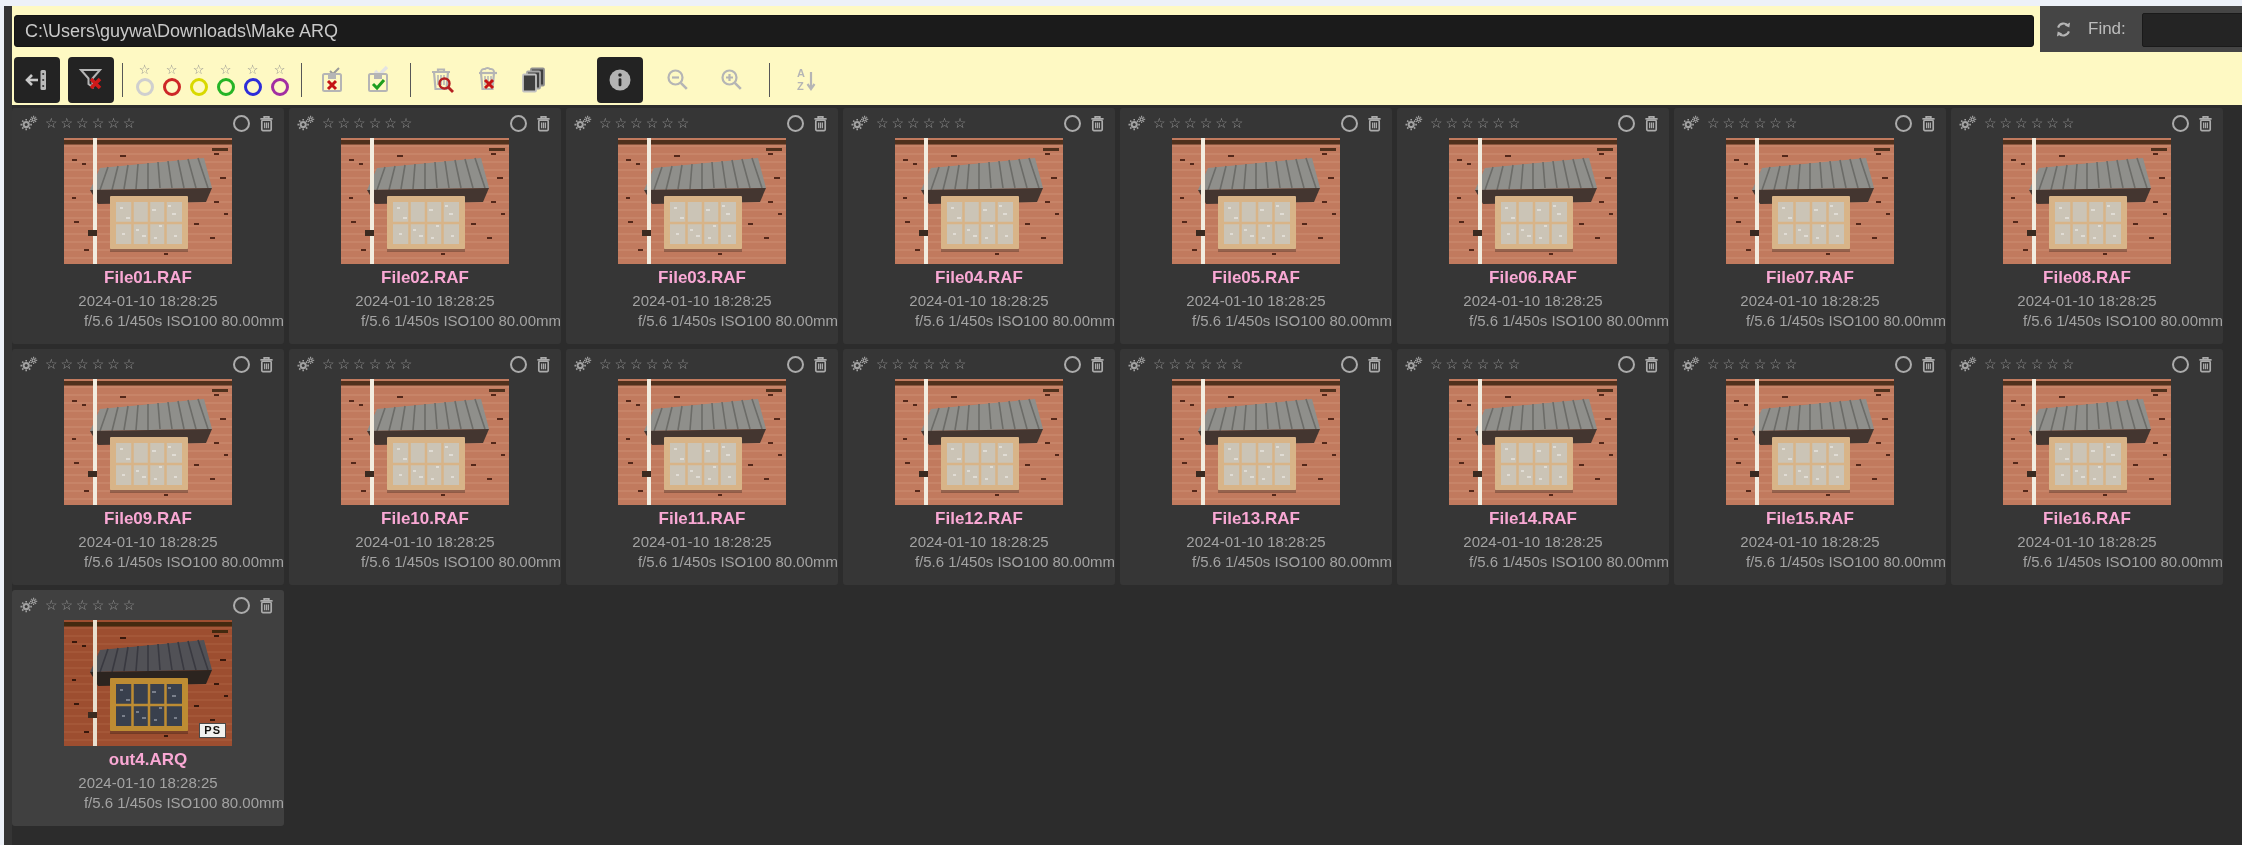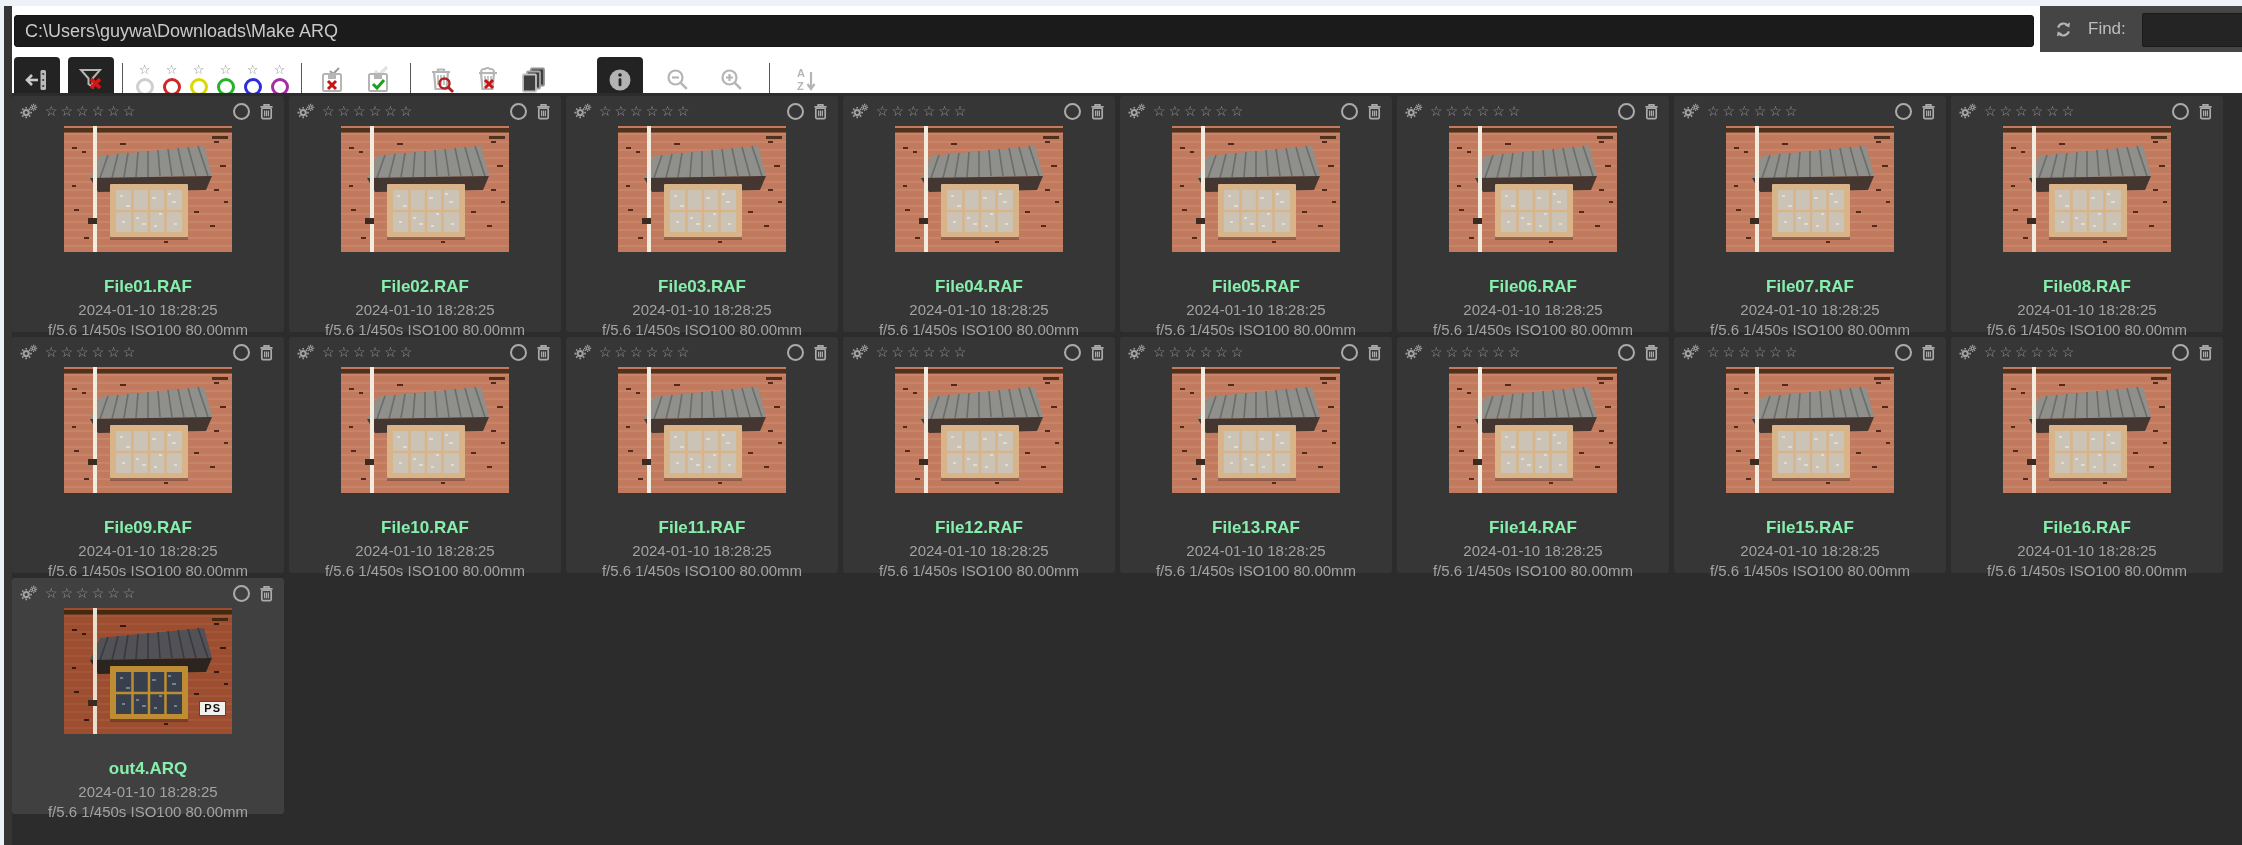--- a/index.html
+++ b/index.html
@@ -10,21 +10,21 @@
     -webkit-font-smoothing:antialiased;
   }
   
   .edge-top{position:absolute;left:0;top:0;width:2242px;height:6px;background:#edf1f8;z-index:5;}
   .edge-left{position:absolute;left:0;top:0;width:4px;height:845px;background:#edf1f8;z-index:5;}
   .gutter-left{position:absolute;left:4px;top:6px;width:8px;height:839px;background:#353535;z-index:4;}
 
   .main{position:absolute;left:12px;top:6px;width:2230px;height:839px;}
 
   
-  .toppanel{position:relative;width:100%;height:87px;background:#ffffff;}
+  .toppanel{position:relative;width:100%;height:99px;background:#fef9c3;}
   .pathrow{display:flex;align-items:center;height:46px;}
   .pathbar{
     flex:0 0 auto;width:1998px;height:30px;margin-left:2px;margin-top:4px;
     background:#1b1b1b;border:1px solid #141414;border-radius:3px;
     color:#c9c9c9;font-size:18px;padding:0 10px;outline:none;
     font-family:"Liberation Sans","DejaVu Sans",sans-serif;
   }
   .findsec{display:flex;align-items:center;height:46px;margin-left:6px;background:#454545;padding-left:8px;flex:1;}
   .refresh-btn{width:30px;height:30px;display:flex;align-items:center;justify-content:center;cursor:pointer;}
   .findlabel{color:#bdbdbd;font-size:17px;margin:0 16px 0 10px;}
@@ -62,26 +62,26 @@
     --shadow:#2c241f;--frame:#bd8c33;--pane:#39404d;--pipe:#e8dfcf;--band:#43290f;--glint:#d9dde8;
   }
   .tile.selected{background:#404040;}
   .tile-head{display:flex;align-items:center;height:26px;padding:2px 10px 0 8px;}
   .stars{color:#979797;font-size:14px;letter-spacing:3px;margin-left:7px;font-family:"DejaVu Sans",sans-serif;white-space:nowrap;}
   .spacer{flex:1;}
   .clabel{width:13px;height:13px;border-radius:50%;border:2px solid #ababab;margin-right:9px;flex:0 0 auto;}
   .thumbwrap{position:relative;width:168px;margin:2px auto 0 auto;}
   svg.thumb{display:block;width:168px;height:126px;}
   .ps-badge{
-    position:absolute;right:6px;bottom:18px;background:#f1f1ef;color:#15120e;
+    position:absolute;right:6px;bottom:8px;background:#f1f1ef;color:#15120e;
     font-size:11px;font-weight:bold;padding:0px 4px;line-height:13px;border:1px solid #4a4a4a;letter-spacing:1px;
   }
-  .fname{margin-top:25px;text-align:center;color:#86efac;font-weight:bold;font-size:17px;}
+  .fname{margin-top:4px;text-align:center;color:#f9a8d4;font-weight:bold;font-size:17px;}
   .fdate{margin-top:4px;text-align:center;color:#a3a3a3;font-size:15px;}
-  .fexif{margin-top:3px;text-align:center;color:#a3a3a3;font-size:15px;}
+  .fexif{margin-top:3px;text-align:right;color:#a3a3a3;font-size:15px;}
 
   
   .b-bg{fill:var(--brick);} 
   .b-mortar{stroke:var(--mortar);stroke-width:1;opacity:.45;fill:none;}
   .b-speck{stroke:var(--speck);stroke-width:2;fill:none;}
   .b-band{fill:var(--band);} 
   .b-awn{fill:var(--awn);} 
   .b-corr{stroke:var(--corr);stroke-width:1.6;fill:none;}
   .b-shadow{fill:var(--shadow);} 
   .b-frame{fill:var(--frame);} 

